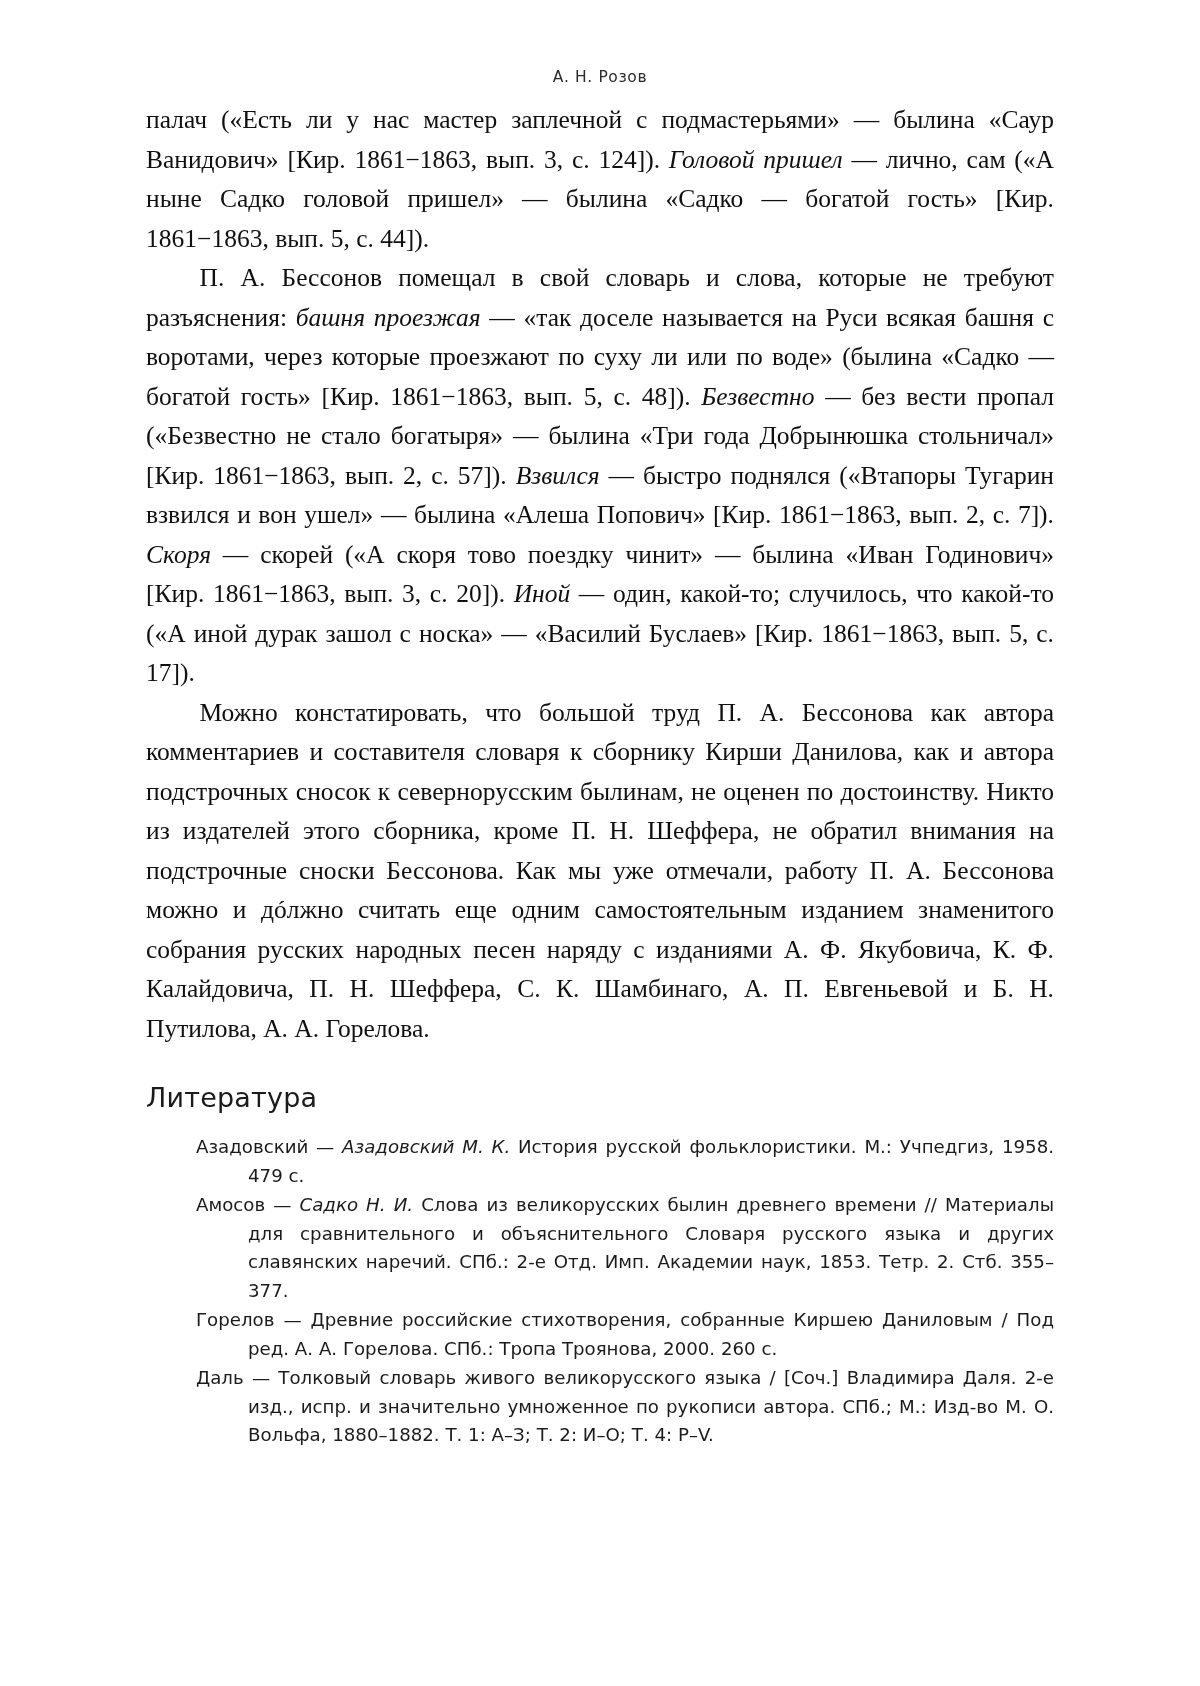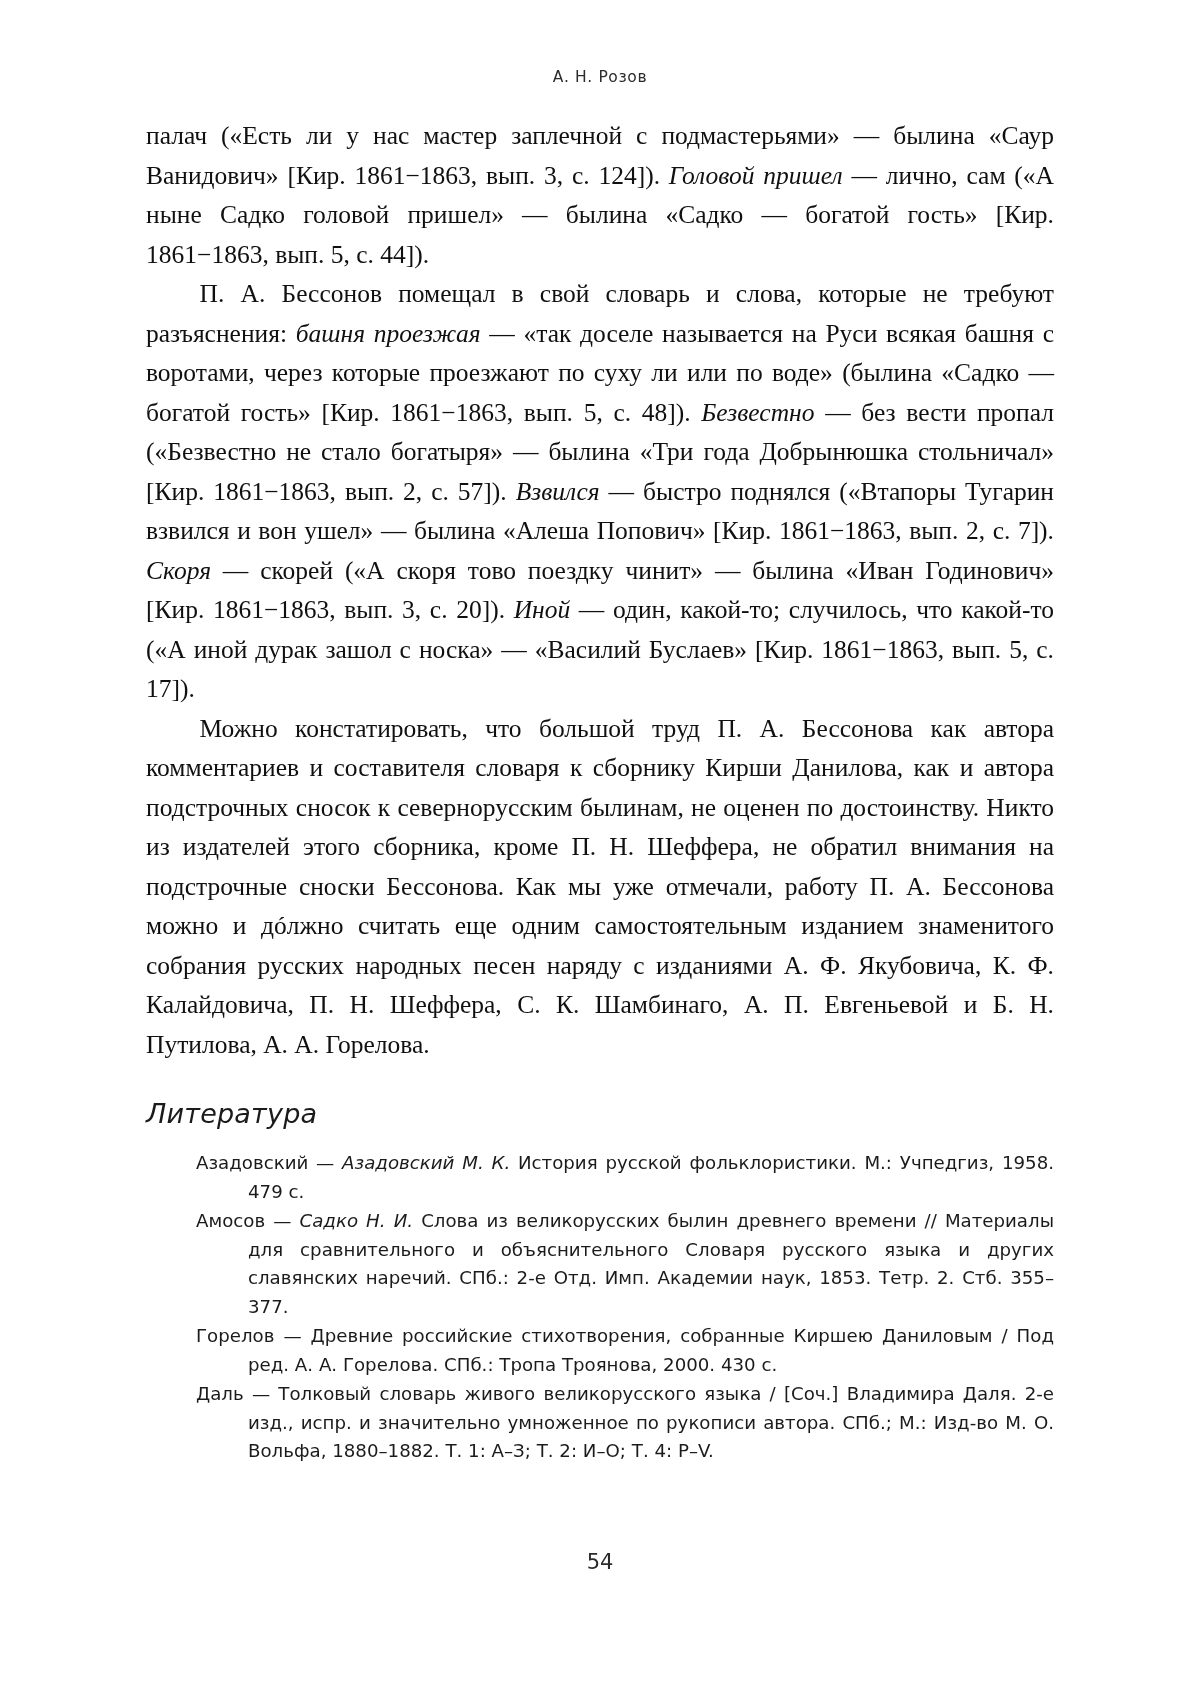--- a/index.html
+++ b/index.html
@@ -30,21 +30,21 @@
     width: 1200px;
     text-align: center;
     font-family: "DejaVu Sans", sans-serif;
     font-size: 15.5px;
     letter-spacing: 0.6px;
     color: #2b2b2b;
   }
   .body-col {
     position: absolute;
     left: 146px;
-    top: 116px;
+    top: 100px;
     width: 908px;
   }
   p.para {
     margin: 0;
     font-size: 25.5px;
     line-height: 39.5px;
     text-align: justify;
     text-justify: inter-word;
     color: #101010;
     hyphens: manual;
@@ -55,21 +55,20 @@
   .it {
     font-style: italic;
   }
   h2.lit-title {
     font-family: "DejaVu Sans", sans-serif;
     font-size: 27px;
     font-weight: 400;
     color: #1b1b1b;
     margin: 34px 0 10px 0;
     letter-spacing: 0.2px;
-    font-style: italic;
   }
   .refs {
     margin-top: 20px;
   }
   .ref {
     font-family: "DejaVu Sans", sans-serif;
     font-size: 18.2px;
     line-height: 28.5px;
     color: #1b1b1b;
     text-align: justify;
@@ -104,19 +103,18 @@
         <p class="para"><span>палач («Есть ли у нас мастер заплечной с подмастерьями» — былина «Саур Ванидович» [Кир. 1861−1863, вып. 3, с. 124]). </span><span class="it">Головой пришел</span><span> — лично, сам («А ныне Садко головой пришел» — былина «Садко — богатой гость» [Кир. 1861−1863, вып. 5, с. 44]).</span></p>
         <p class="para"><span>П. А. Бессонов помещал в свой словарь и слова, которые не требуют разъяснения: </span><span class="it">башня проезжая</span><span> — «так доселе называется на Руси всякая башня с воротами, через которые проезжают по суху ли или по воде» (былина «Садко — богатой гость» [Кир. 1861−1863, вып. 5, с. 48]). </span><span class="it">Безвестно</span><span> — без вести пропал («Безвестно не стало богатыря» — былина «Три года Добрынюшка стольничал» [Кир. 1861−1863, вып. 2, с. 57]). </span><span class="it">Взвился</span><span> — быстро поднялся («Втапоры Тугарин взвился и вон ушел» — былина «Алеша Попович» [Кир. 1861−1863, вып. 2, с. 7]). </span><span class="it">Скоря</span><span> — скорей («А скоря тово поездку чинит» — былина «Иван Годинович» [Кир. 1861−1863, вып. 3, с. 20]). </span><span class="it">Иной</span><span> — один, какой-то; случилось, что какой-то («А иной дурак зашол с носка» — «Василий Буслаев» [Кир. 1861−1863, вып. 5, с. 17]).</span></p>
         <p class="para"><span>Можно констатировать, что большой труд П. А. Бессонова как автора комментариев и составителя словаря к сборнику Кирши Данилова, как и автора подстрочных сносок к севернорусским былинам, не оценен по достоинству. Никто из издателей этого сборника, кроме П. Н. Шеффера, не обратил внимания на подстрочные сноски Бессонова. Как мы уже отмечали, работу П. А. Бессонова можно и дóлжно считать еще одним самостоятельным изданием знаменитого собрания русских народных песен наряду с изданиями А. Ф. Якубовича, К. Ф. Калайдовича, П. Н. Шеффера, С. К. Шамбинаго, А. П. Евгеньевой и Б. Н. Путилова, А. А. Горелова.</span></p>
       </div>
 
     <h2 class="lit-title">Литература</h2>
 
     <div class="refs" id="reference-list">
         <div class="ref"><span>Азадовский — </span><span class="it">Азадовский М. К.</span><span> История русской фольклористики. М.: Учпедгиз, 1958. 479 с.</span></div>
         <div class="ref"><span>Амосов — </span><span class="it">Садко Н. И.</span><span> Слова из великорусских былин древнего времени // Материалы для сравнительного и объяснительного Словаря русского языка и других славянских наречий. СПб.: 2-е Отд. Имп. Академии наук, 1853. Тетр. 2. Стб. 355–377.</span></div>
-        <div class="ref"><span>Горелов — Древние российские стихотворения, собранные Киршею Даниловым / Под ред. А. А. Горелова. СПб.: Тропа Троянова, 2000. 430 с.</span></div>
+        <div class="ref"><span>Горелов — Древние российские стихотворения, собранные Киршею Даниловым / Под ред. А. А. Горелова. СПб.: Тропа Троянова, 2000. 260 с.</span></div>
         <div class="ref"><span>Даль — Толковый словарь живого великорусского языка / [Соч.] Владимира Даля. 2-е изд., испр. и значительно умноженное по рукописи автора. СПб.; М.: Изд-во М. О. Вольфа, 1880–1882. Т. 1: А–З; Т. 2: И–О; Т. 4: Р–V.</span></div>
       </div>
   </div>
 
-  <div class="folio">54</div>
 </div>
 
 </body></html>

